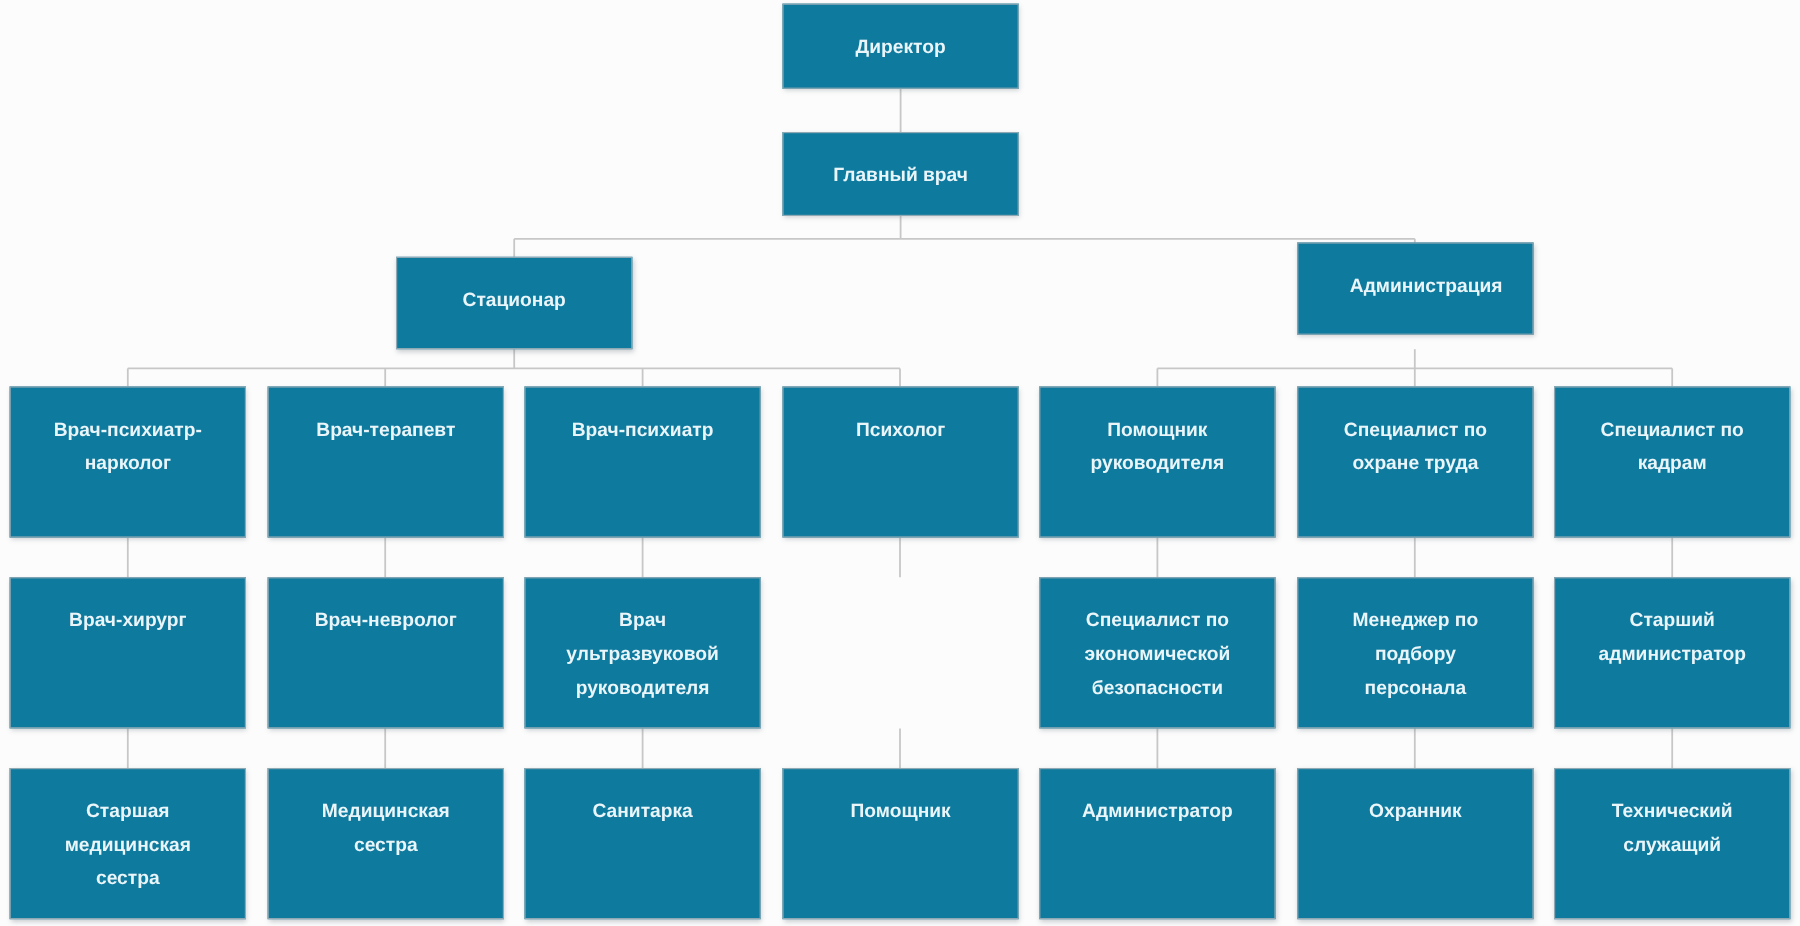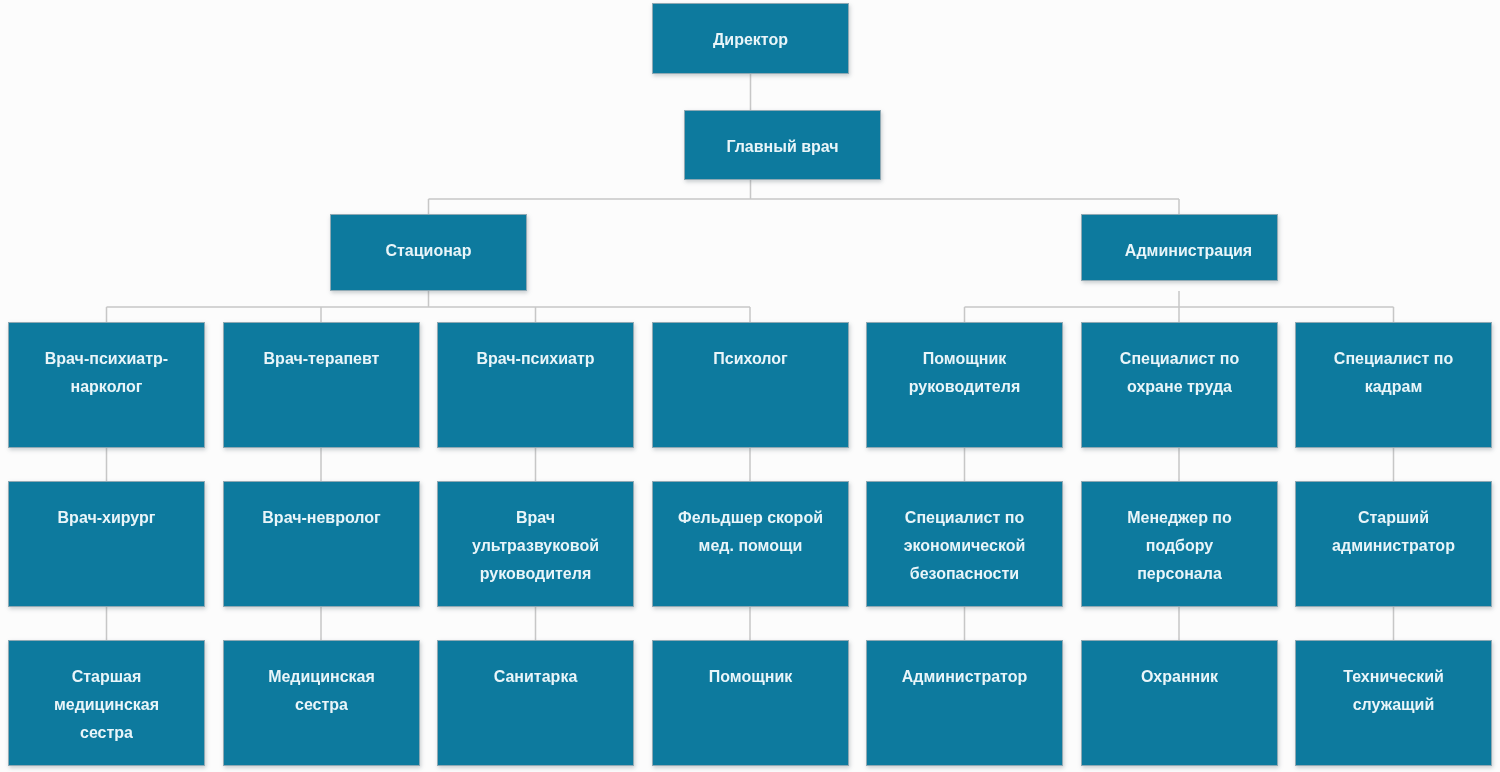--- a/index.html
+++ b/index.html
@@ -41,24 +41,24 @@
     padding: 22px 9px 6px 9px;
     text-align: center;
     white-space: pre-line;
     font-size: 16px;
     font-weight: bold;
     line-height: 28px;
     color: var(--color-text, #e9f5f9);
   }
   
   .n-director   { left: 652px;  top: 3px;   height: 71px; }
-  .n-chief      { left: 652px;  top: 110px; height: 70px; margin-left: 32px; }
+  .n-chief      { left: 652px;  top: 110px; height: 70px; }
   
   .n-stationar  { left: 330px;  top: 214px; height: 77px; }
-  .n-admin      { left: 1081px; top: 214px; height: 67px; padding-left: 18px; }
+  .n-admin      { left: 1081px; top: 202px; height: 77px; padding-left: 18px; }
   
   .row3 { top: 322px; height: 126px; }
   .row4 { top: 481px; height: 126px; }
   .row5 { top: 640px; height: 126px; }
   
   .col0 { left: 8px; }
   .col1 { left: 223px; }
   .col2 { left: 437px; }
   .col3 { left: 652px; }
   .col4 { left: 866px; }
@@ -154,24 +154,20 @@
       <span class="label">Врач-хирург</span>
     </div>
   <div class="node row4 col1">
       <span class="label">Врач-невролог</span>
     </div>
   <div class="node row4 col2">
       <span class="label">Врач
 ультразвуковой
 руководителя</span>
     </div>
-  <div class="node row4 col3">
-      <span class="label">Фельдшер скорой
-мед. помощи</span>
-    </div>
   <div class="node row4 col4">
       <span class="label">Специалист по
 экономической
 безопасности</span>
     </div>
   <div class="node row4 col5">
       <span class="label">Менеджер по
 подбору
 персонала</span>
     </div>

